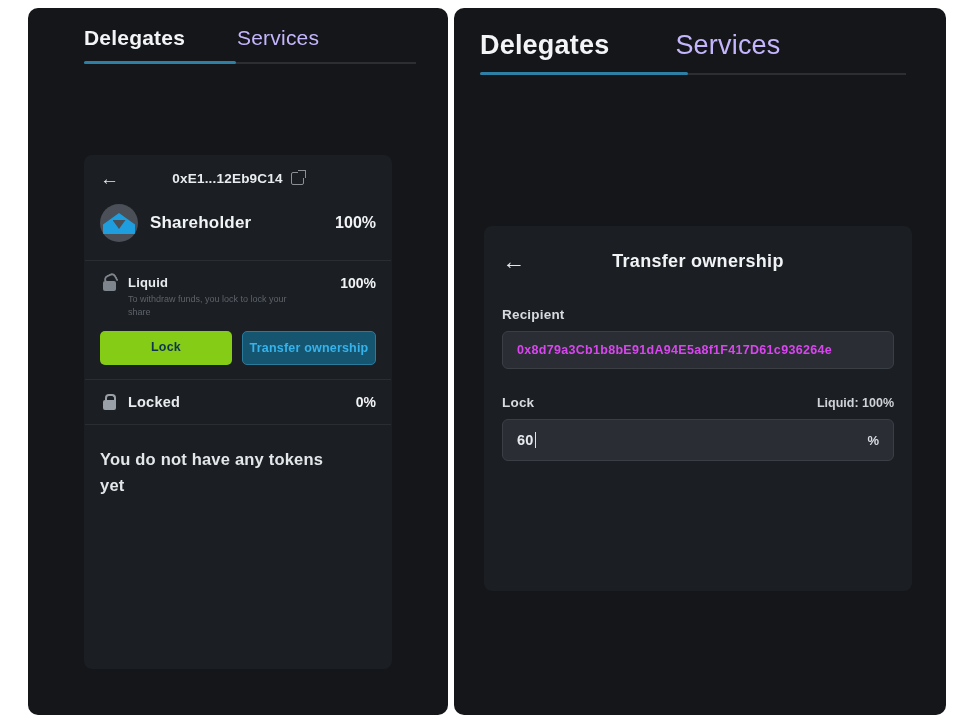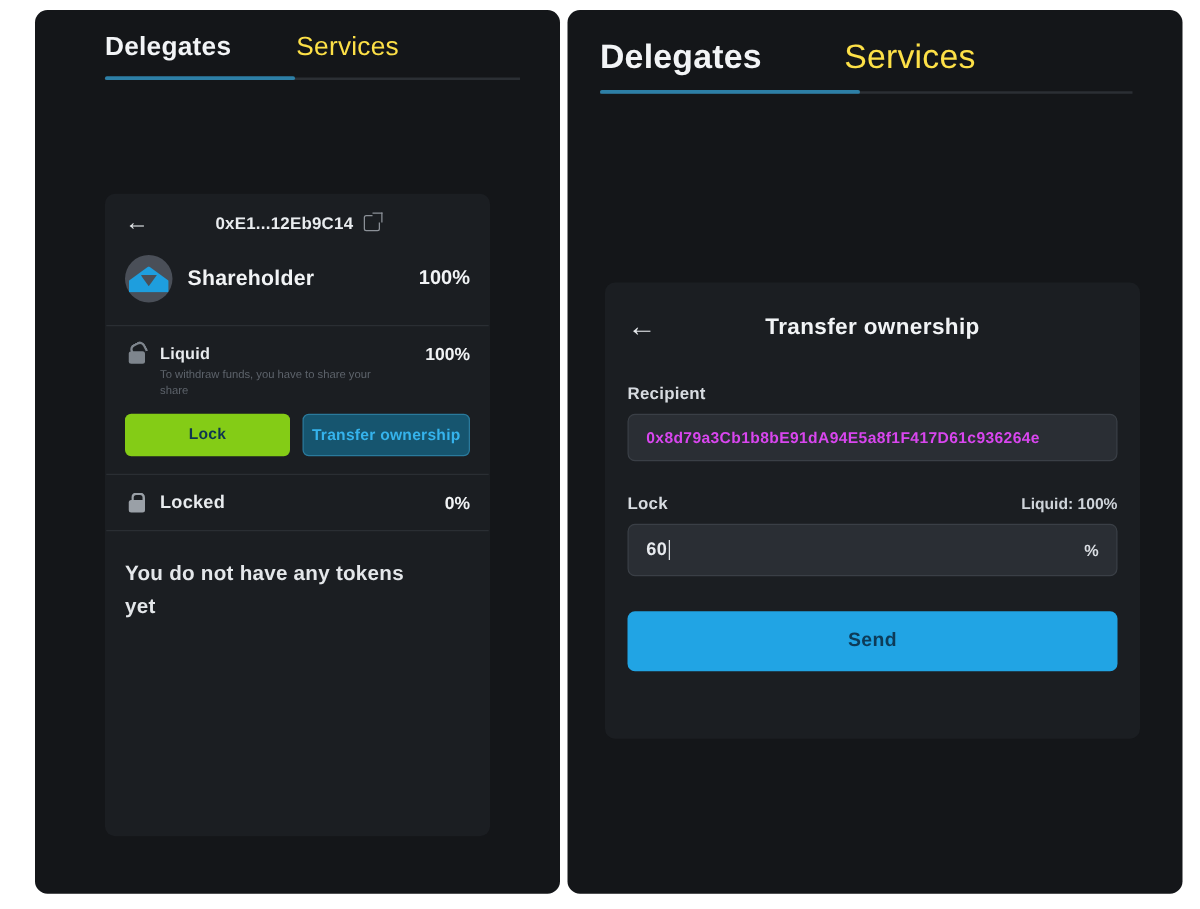--- a/index.html
+++ b/index.html
@@ -48,21 +48,21 @@
     padding-bottom: 14px;
     cursor: pointer;
     white-space: nowrap;
     letter-spacing: 0.2px;
   }
   .tab-label { font-weight: bold; }
   .panel-left .tab-label  { font-size: 21px; }
   .panel-right .tab-label { font-size: 27px; }
 
   .tab.active .tab-label   { color: #f2f4f6; }
-  .tab.inactive .tab-label { color: #fde047; font-weight: normal; }
+  .tab.inactive .tab-label { color: #c4b5fd; font-weight: normal; }
 
   .panel-left .tab + .tab  { margin-left: 52px; }
   .panel-right .tab + .tab { margin-left: 66px; }
 
   .tab-underline-track {
     position: absolute;
     left: 0; right: 0;
     height: 2px;
     background: #2b2f34;
   }
@@ -468,21 +468,21 @@
 
       <div class="divider"></div>
 
       <div class="liquid-section">
         <div class="liquid-head">
           <div class="icon-slot">
             <span class="lock-open"></span>
           </div>
           <div class="liquid-title-col">
             <div class="liquid-title">Liquid</div>
-            <div class="liquid-sub">To withdraw funds, you have to share your share</div>
+            <div class="liquid-sub">To withdraw funds, you lock to lock your share</div>
           </div>
           <div class="liquid-pct">100%</div>
         </div>
 
         <div class="btn-row">
           <div class="btn btn-primary">Lock</div>
           <div class="btn btn-secondary">Transfer ownership</div>
         </div>
       </div>
 
@@ -533,17 +533,16 @@
         <div class="share-liquid">Liquid: 100%</div>
       </div>
 
       <div class="share-input-box">
         <span class="share-value">60</span>
           <span class="caret"></span>
         <span class="share-spacer"></span>
         <span class="pct-suffix">%</span>
       </div>
 
-      <div class="send-btn">Send</div>
     </div>
   </div>
 
 </div>
 
 </body></html>

